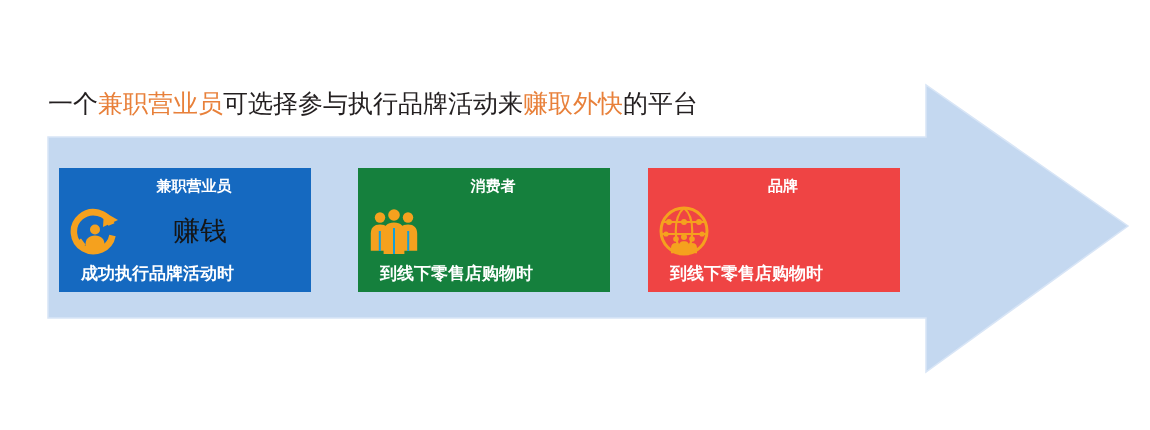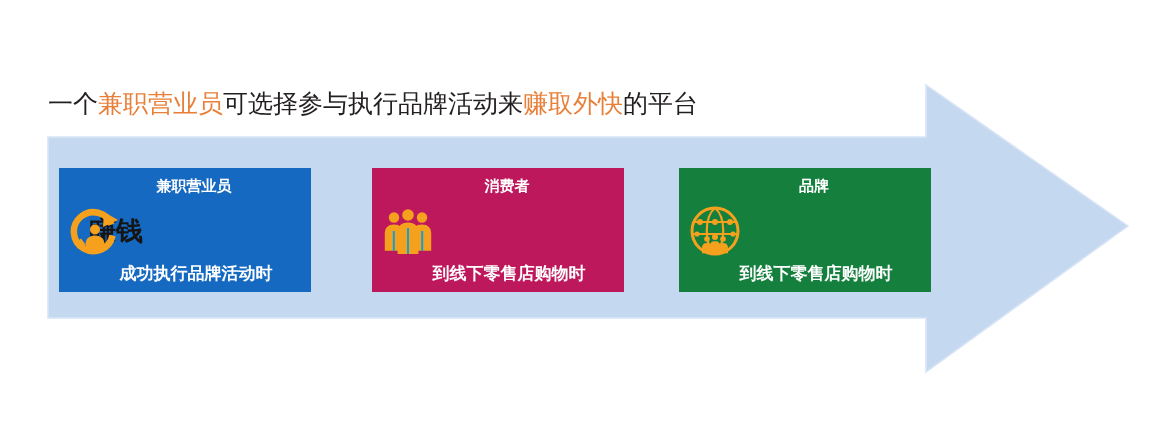--- a/index.html
+++ b/index.html
@@ -60,51 +60,52 @@
     font-weight: bold;
     line-height: 20px;
     padding-left: 18px;
     box-sizing: border-box;
   }
   .card-main {
     position: absolute;
     top: 46px;
     left: 0;
     right: 0;
+    text-align: center;
     color: #151515;
     font-size: 27px;
-    font-weight: bold;
+    font-weight: normal;
     line-height: 34px;
     padding-left: 30px;
     box-sizing: border-box;
   }
   .card-foot {
     position: absolute;
     bottom: 7px;
     left: 0;
     right: 0;
-    text-align: center;
+    text-align: left;
     color: #ffffff;
     font-size: 17px;
     font-weight: bold;
     line-height: 22px;
     padding-left: 22px;
     box-sizing: border-box;
   }
   .card-icon {
     position: absolute;
     left: 9px;
     top: 36px;
     width: 54px;
     height: 54px;
   }
 
   #card-1 { left: 59px;  width: 252px; background: #1569c0; }
-  #card-2 { left: 372px; width: 252px; background: #be185d; }
-  #card-3 { left: 679px; width: 252px; background: #15803d; }
+  #card-2 { left: 358px; width: 252px; background: #15803d; }
+  #card-3 { left: 648px; width: 252px; background: #ef4444; }
 </style>
 </head>
 <body>
 
 <div id="stage">
 
   <svg id="arrow" viewBox="0 0 1150 430" aria-hidden="true">
     <polygon points="48,137 926,137 926,85 1128,226 926,372 926,318 48,318" fill="#c4d8f0" stroke="#d8e5f6" stroke-width="1.5"></polygon>
   </svg>
 

